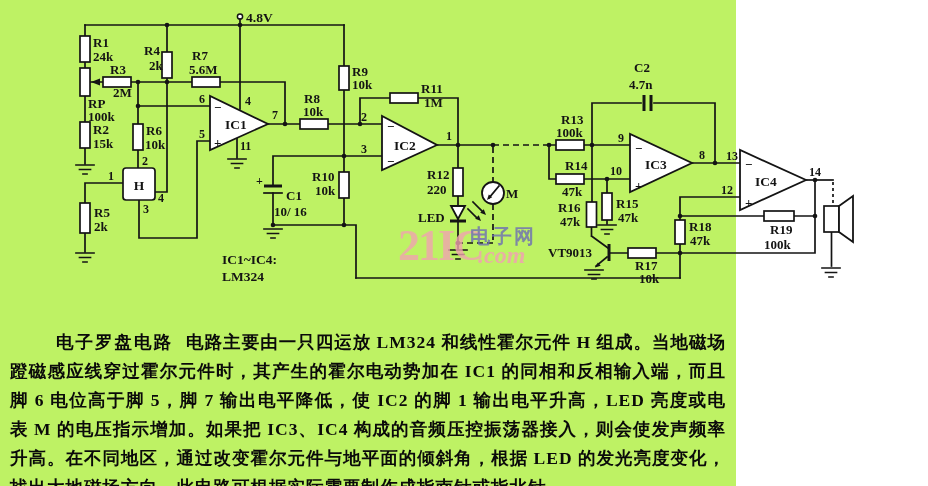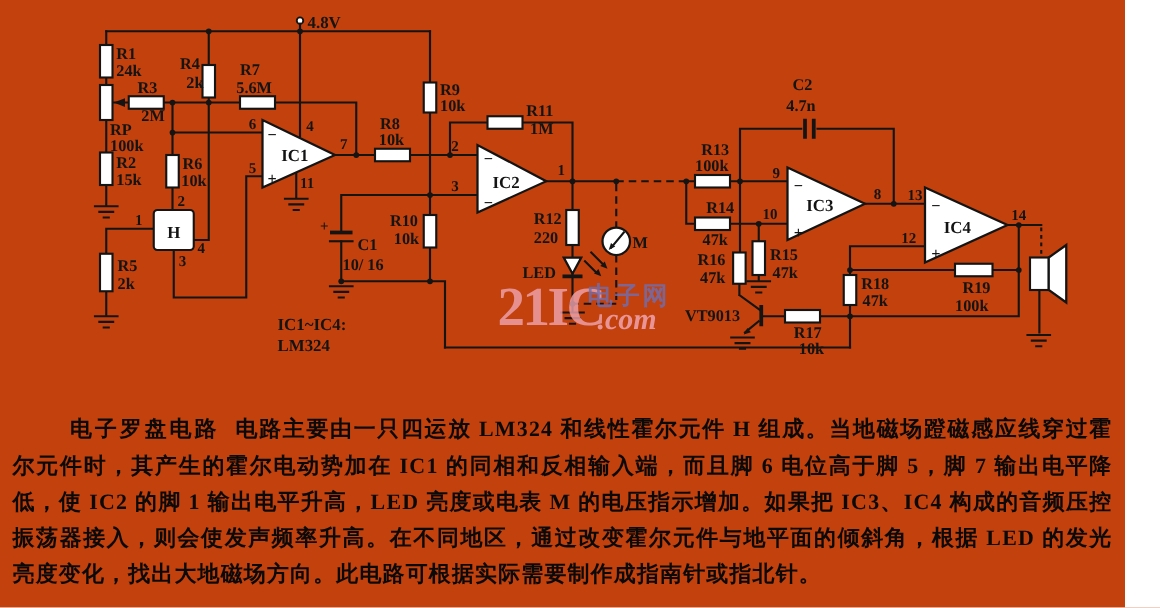--- a/index.html
+++ b/index.html
@@ -1,17 +1,17 @@
 <!DOCTYPE html>
 <html><head>
 <meta charset="utf-8">
 <style>
   html,body{margin:0;padding:0;background:#ffffff;}
   body{width:928px;height:486px;overflow:hidden;font-family:"Liberation Serif","DejaVu Serif",serif;color:#141414;}
-  .sheet{position:relative;width:900px;height:486px;background:#c2410c;}
+  .sheet{position:relative;width:736px;height:486px;background:#bef264;}
   svg text{font-family:"Liberation Serif","DejaVu Serif",serif;font-weight:bold;fill:#141414;}
   .wire{stroke:#141414;stroke-width:1.7;fill:none;stroke-linecap:square;}
   .thick{stroke:#141414;stroke-width:3;fill:none;}
   .dash{stroke:#141414;stroke-width:1.7;fill:none;stroke-dasharray:6 4;}
   .dash2{stroke:#141414;stroke-width:1.7;fill:none;stroke-dasharray:3 3;}
   .box{fill:#ffffff;stroke:#141414;stroke-width:1.7;}
   .tri{fill:#ffffff;stroke:#141414;stroke-width:1.8;}
   .dot{fill:#141414;stroke:none;}
   .lbl{font-size:13px;}
   .lbl2{font-size:13.5px;}

